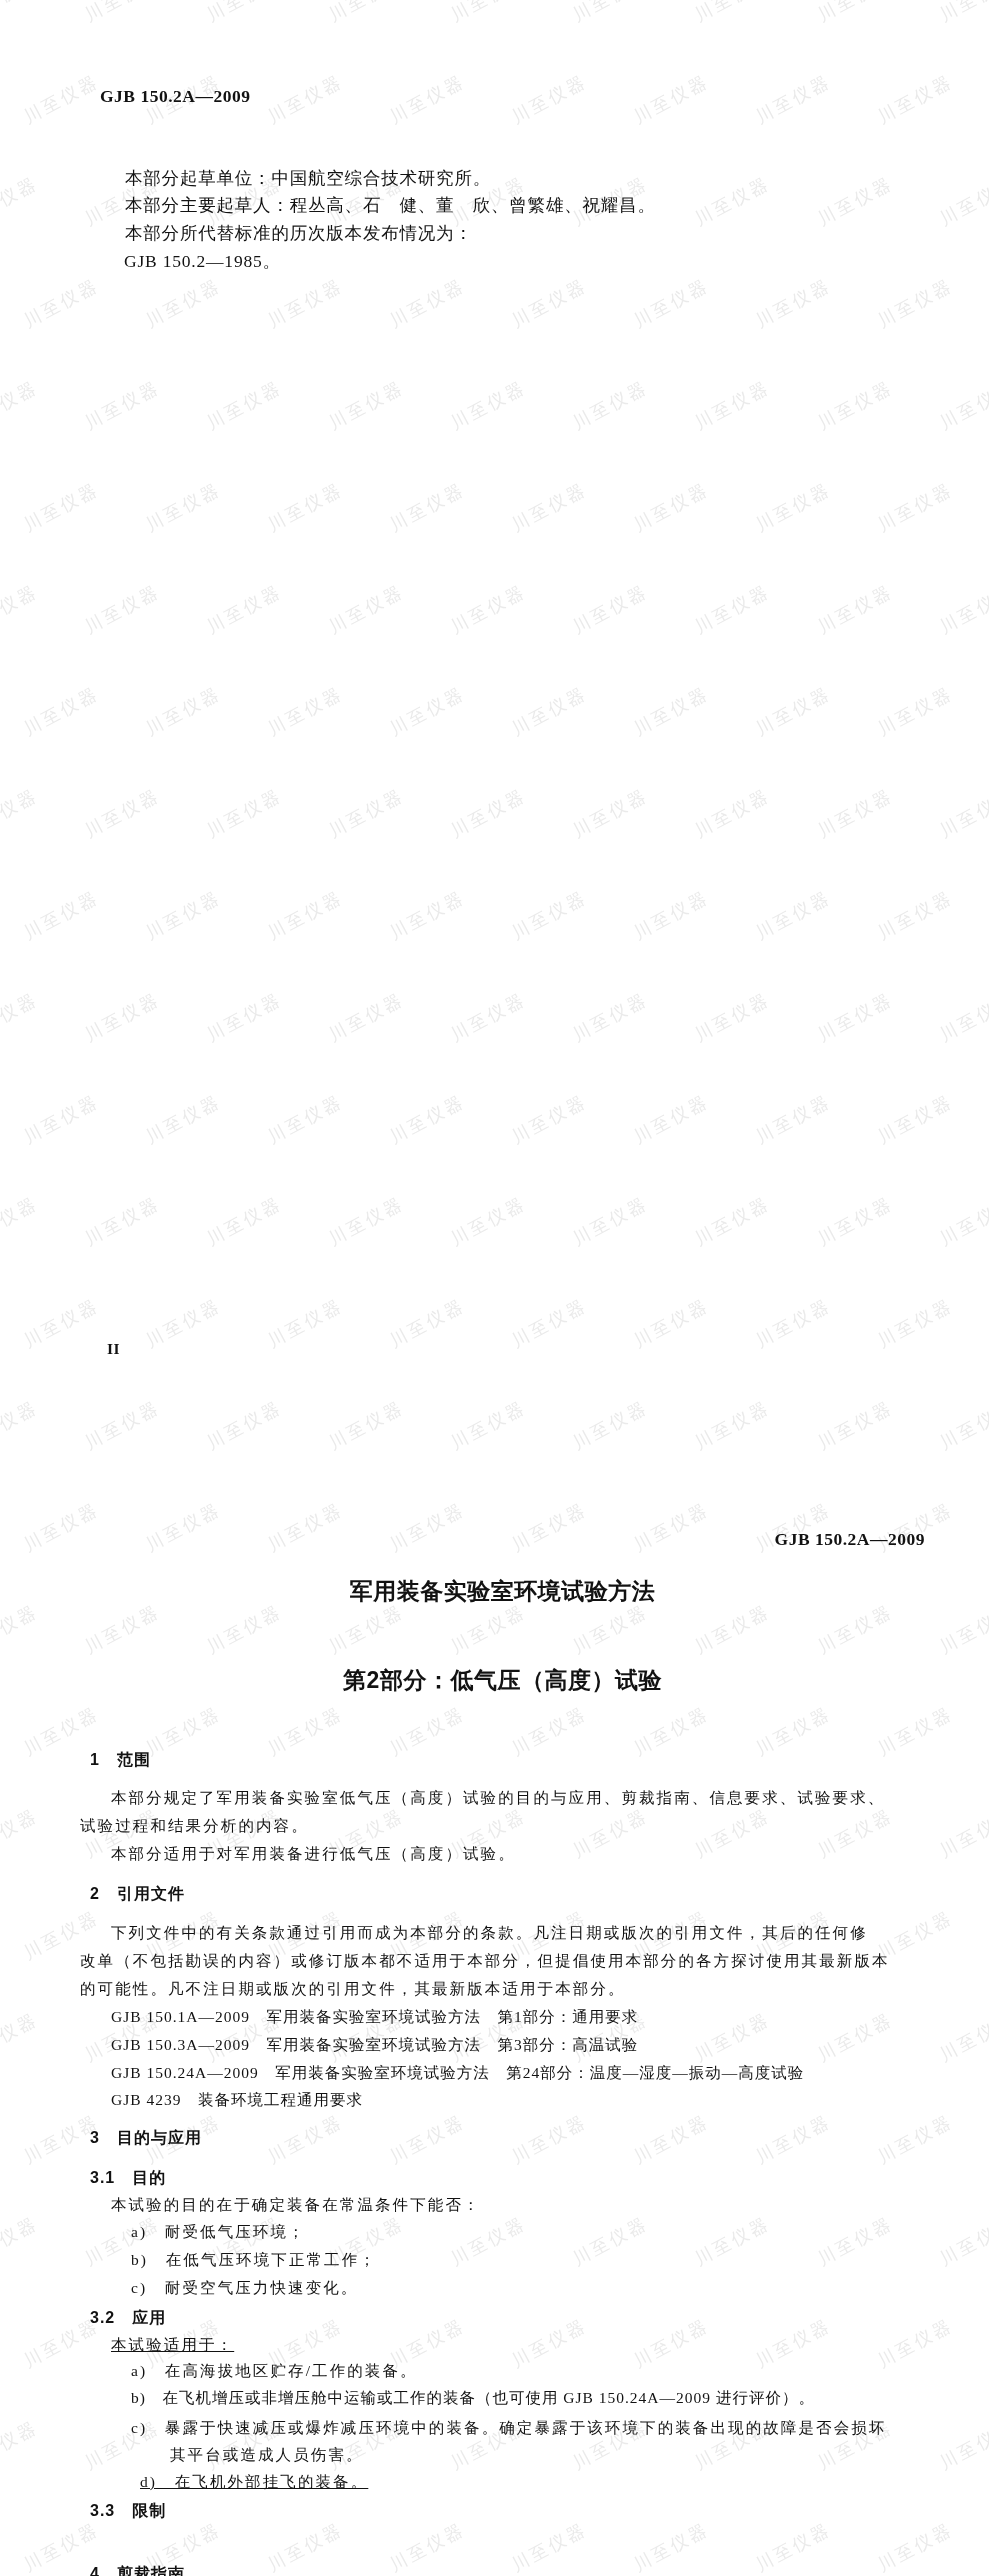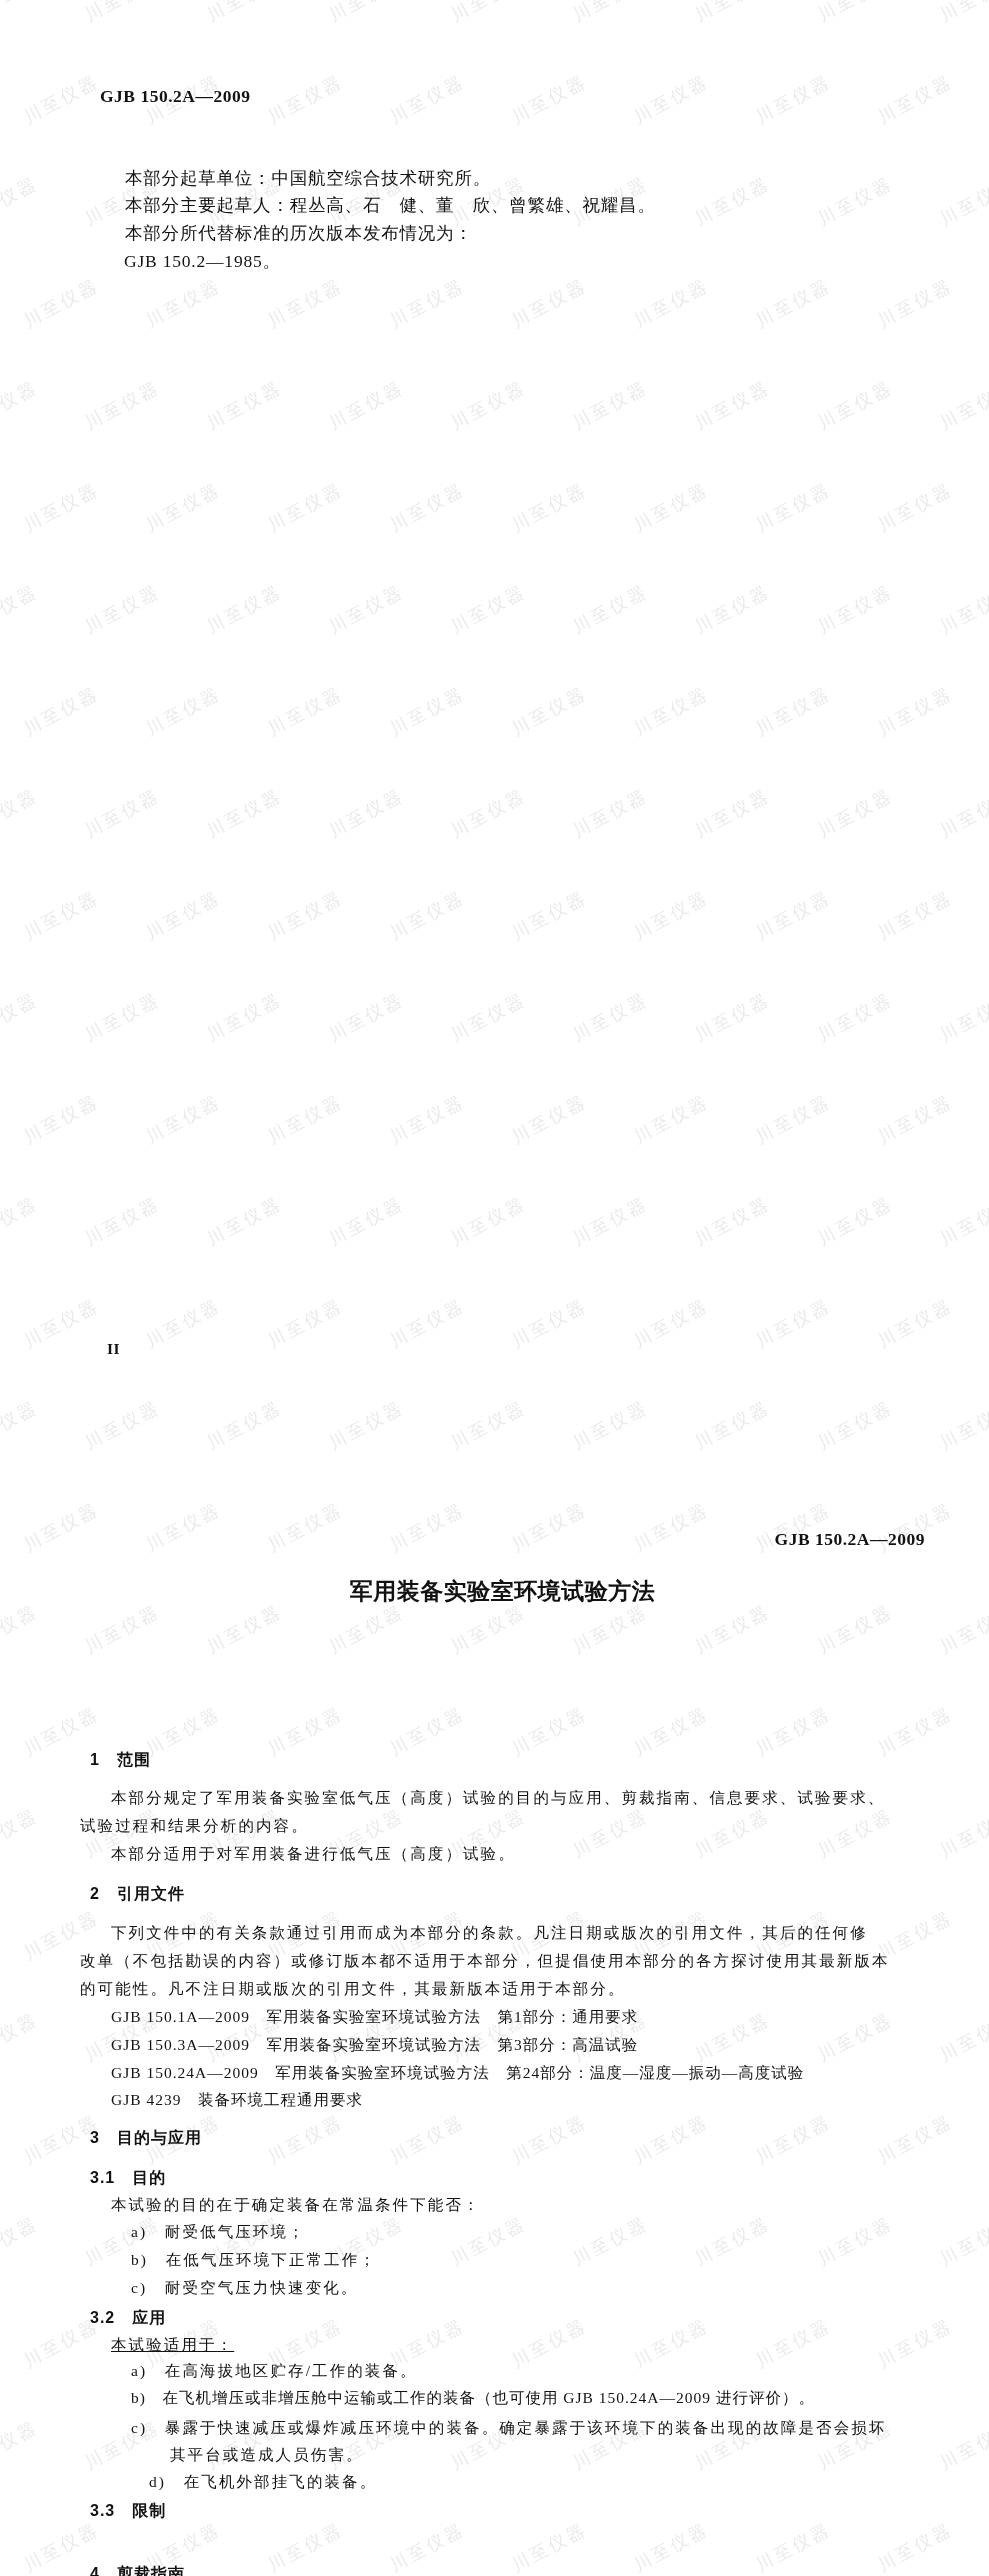--- a/index.html
+++ b/index.html
@@ -268,20 +268,21 @@
   <div class="txt p1line" style="left:125px;top:158px;">本部分起草单位：中国航空综合技术研究所。</div>
   <div class="txt p1line" style="left:125px;top:185px;">本部分主要起草人：程丛高、石　健、董　欣、曾繁雄、祝耀昌。</div>
   <div class="txt p1line" style="left:125px;top:213px;">本部分所代替标准的历次版本发布情况为：</div>
   <div class="txt p1line" style="left:124px;top:241px;">GJB 150.2—1985。</div>
 
   <div class="txt pageno" style="left:107px;top:1332px;">II</div>
 
   <div class="txt std-hdr" style="right:64px;top:1521px;">GJB 150.2A—2009</div>
 
   <div class="doc-title" style="top:1576px;">军用装备实验室环境试验方法</div>
+  <div class="doc-title" style="top:1665px;">第2部分：低气压（高度）试验</div>
 
   <div class="txt heading" style="left:90px;top:1742px;">1　范围</div>
   <div class="txt b2" style="left:111px;top:1780px;">本部分规定了军用装备实验室低气压（高度）试验的目的与应用、剪裁指南、信息要求、试验要求、</div>
   <div class="txt b2" style="left:80px;top:1808px;">试验过程和结果分析的内容。</div>
   <div class="txt b2" style="left:111px;top:1836px;">本部分适用于对军用装备进行低气压（高度）试验。</div>
 
   <div class="txt heading" style="left:90px;top:1876px;">2　引用文件</div>
   <div class="txt b2" style="left:80px;top:1943px;">改单（不包括勘误的内容）或修订版本都不适用于本部分，但提倡使用本部分的各方探讨使用其最新版本</div>
   <div class="txt b2" style="left:111px;top:1915px;">下列文件中的有关条款通过引用而成为本部分的条款。凡注日期或版次的引用文件，其后的任何修</div>
   <div class="txt b2" style="left:80px;top:1971px;">的可能性。凡不注日期或版次的引用文件，其最新版本适用于本部分。</div>
@@ -297,20 +298,20 @@
   <div class="txt b2" style="left:131px;top:2214px;">a)　耐受低气压环境；</div>
   <div class="txt b2" style="left:131px;top:2242px;">b)　在低气压环境下正常工作；</div>
   <div class="txt b2" style="left:131px;top:2270px;">c)　耐受空气压力快速变化。</div>
 
   <div class="txt heading" style="left:90px;top:2300px;">3.2　应用</div>
   <div class="txt b2" style="left:111px;top:2327px;text-decoration:underline;">本试验适用于：</div>
   <div class="txt b2" style="left:131px;top:2353px;">a)　在高海拔地区贮存/工作的装备。</div>
   <div class="txt b2n" style="left:131px;top:2380px;">b)　在飞机增压或非增压舱中运输或工作的装备（也可使用 GJB 150.24A—2009 进行评价）。</div>
   <div class="txt b2" style="left:131px;top:2410px;">c)　暴露于快速减压或爆炸减压环境中的装备。确定暴露于该环境下的装备出现的故障是否会损坏</div>
   <div class="txt b2" style="left:170px;top:2437px;">其平台或造成人员伤害。</div>
-  <div class="txt b2" style="left:149px;top:2464px;">d)　在飞机外部挂飞的装备。</div>
+  <div class="txt b2" style="left:140px;top:2464px;text-decoration:underline;">d)　在飞机外部挂飞的装备。</div>
 
   <div class="txt heading" style="left:90px;top:2493px;">3.3　限制</div>
 
   <div class="txt heading" style="left:90px;top:2556px;">4　剪裁指南</div>
 
 </div>
 
 
 </body></html>

